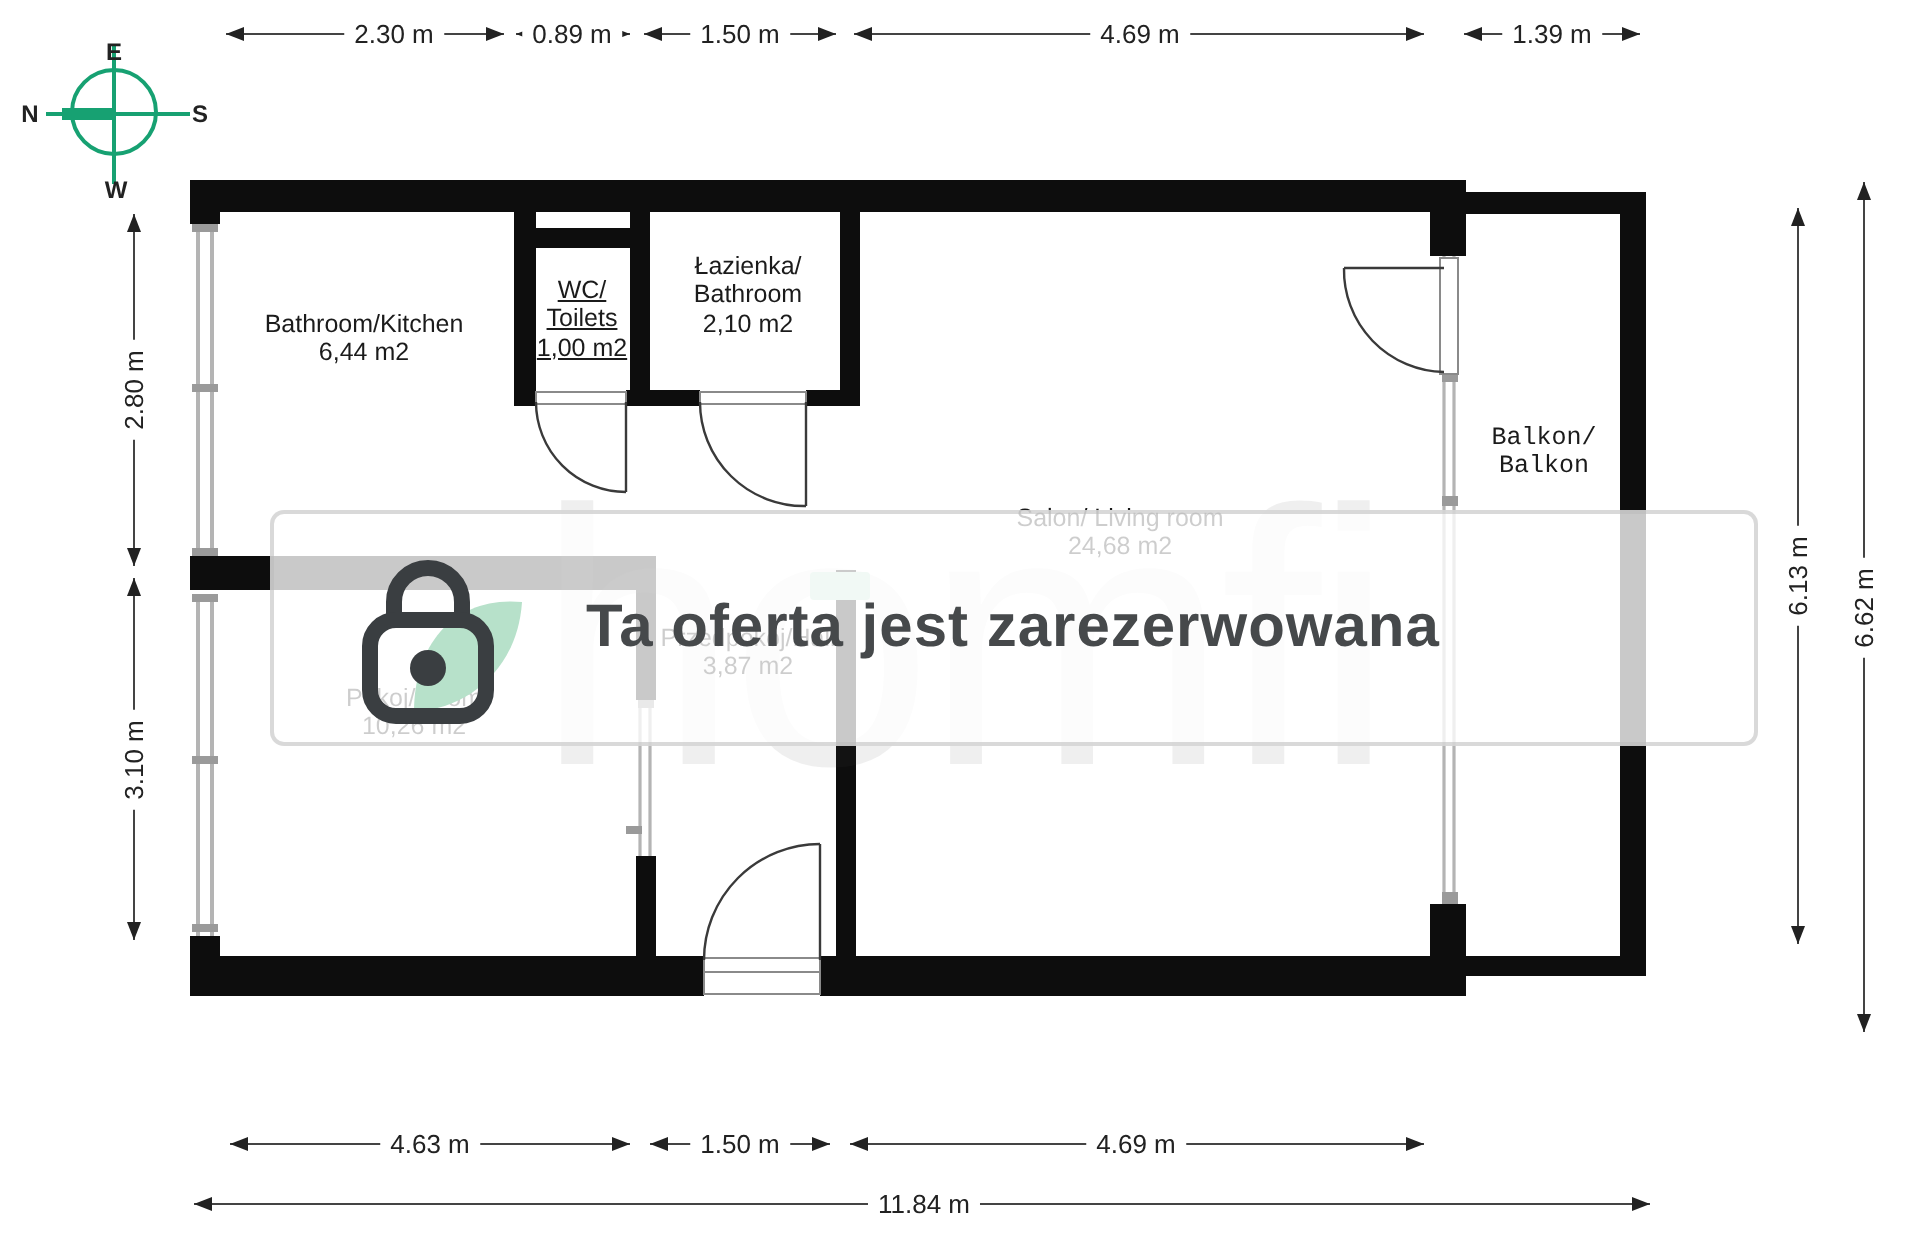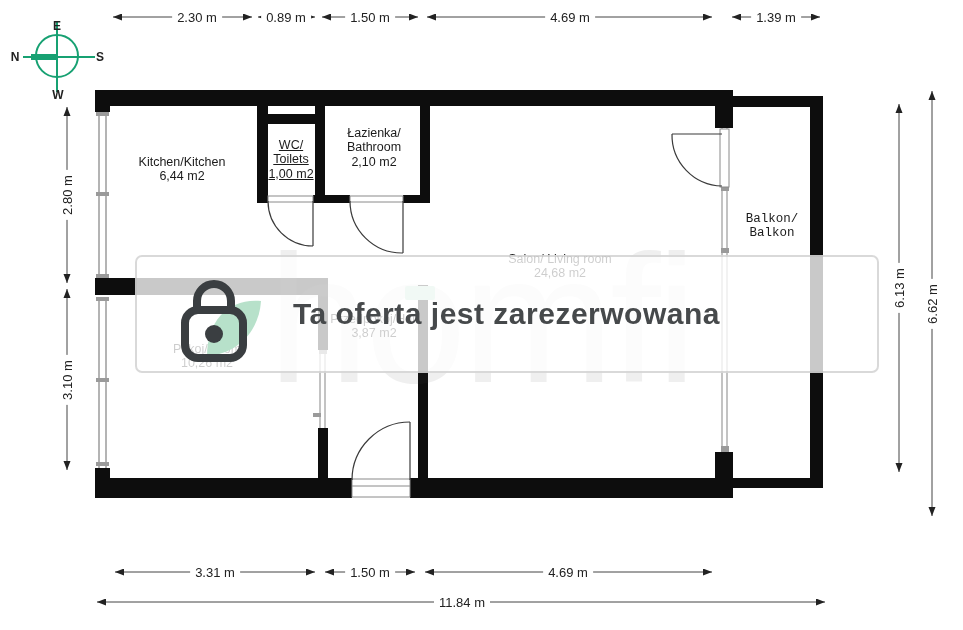--- a/index.html
+++ b/index.html
@@ -169,27 +169,27 @@
   <span class="dim" style="left:370px;top:17px;">1.50 m</span>
   <span class="dim" style="left:570px;top:17px;">4.69 m</span>
   <span class="dim" style="left:776px;top:17px;">1.39 m</span>
 
   <span class="dim vert" style="left:67px;top:195px;">2.80 m</span>
   <span class="dim vert" style="left:67px;top:380px;">3.10 m</span>
 
   <span class="dim vert" style="left:899px;top:288px;">6.13 m</span>
   <span class="dim vert" style="left:932px;top:304px;">6.62 m</span>
 
-  <span class="dim" style="left:215px;top:572px;">3.31 m</span>
+  <span class="dim" style="left:215px;top:572px;">4.63 m</span>
   <span class="dim" style="left:370px;top:572px;">1.50 m</span>
   <span class="dim" style="left:568px;top:572px;">4.69 m</span>
   <span class="dim" style="left:462px;top:602px;">11.84 m</span>
 
   <div class="room-label" style="left:182px;top:155px;">
-    <span class="l1">Kitchen/Kitchen</span>
+    <span class="l1">Bathroom/Kitchen</span>
     <span class="l1">6,44 m2</span>
   </div>
   <div class="room-label" style="left:291px;top:138px;text-decoration:underline;">
     <span class="l1">WC/</span>
     <span class="l1">Toilets</span>
     <span class="l1">1,00 m2</span>
   </div>
   <div class="room-label" style="left:374px;top:126px;">
     <span class="l1">Łazienka/</span>
     <span class="l1">Bathroom</span>

